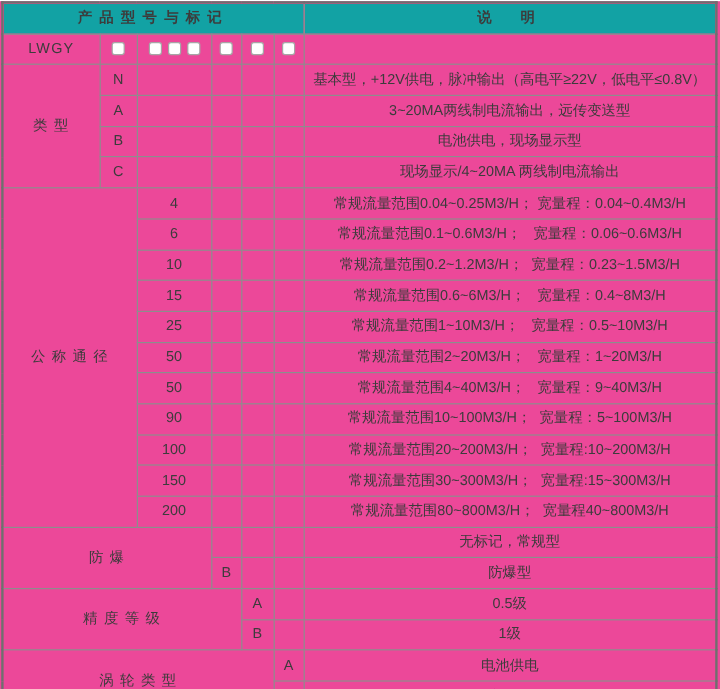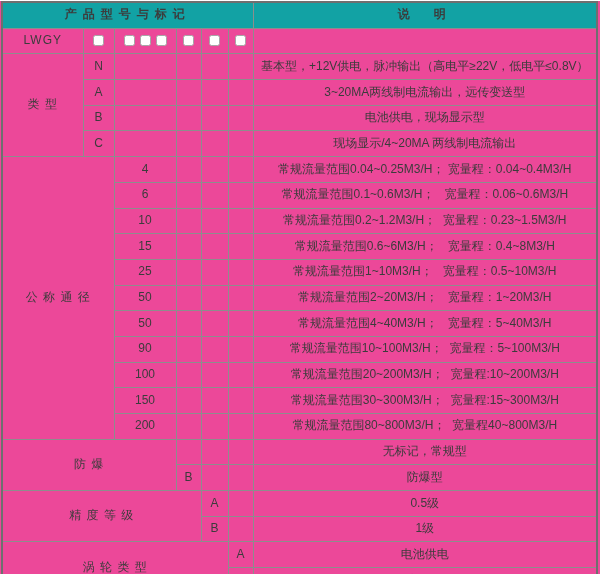--- a/index.html
+++ b/index.html
@@ -143,21 +143,21 @@
     <td></td>
           <td></td>
           <td></td>
     <td class="desc">常规流量范围2~20M3/H；   宽量程：1~20M3/H</td>
   </tr>
   <tr>
     <td class="size">50</td>
     <td></td>
           <td></td>
           <td></td>
-    <td class="desc">常规流量范围4~40M3/H；   宽量程：5~40M3/H</td>
+    <td class="desc">常规流量范围4~40M3/H；   宽量程：9~40M3/H</td>
   </tr>
   <tr>
     <td class="size">90</td>
     <td></td>
           <td></td>
           <td></td>
     <td class="desc">常规流量范围10~100M3/H；  宽量程：5~100M3/H</td>
   </tr>
   <tr>
     <td class="size">100</td>

